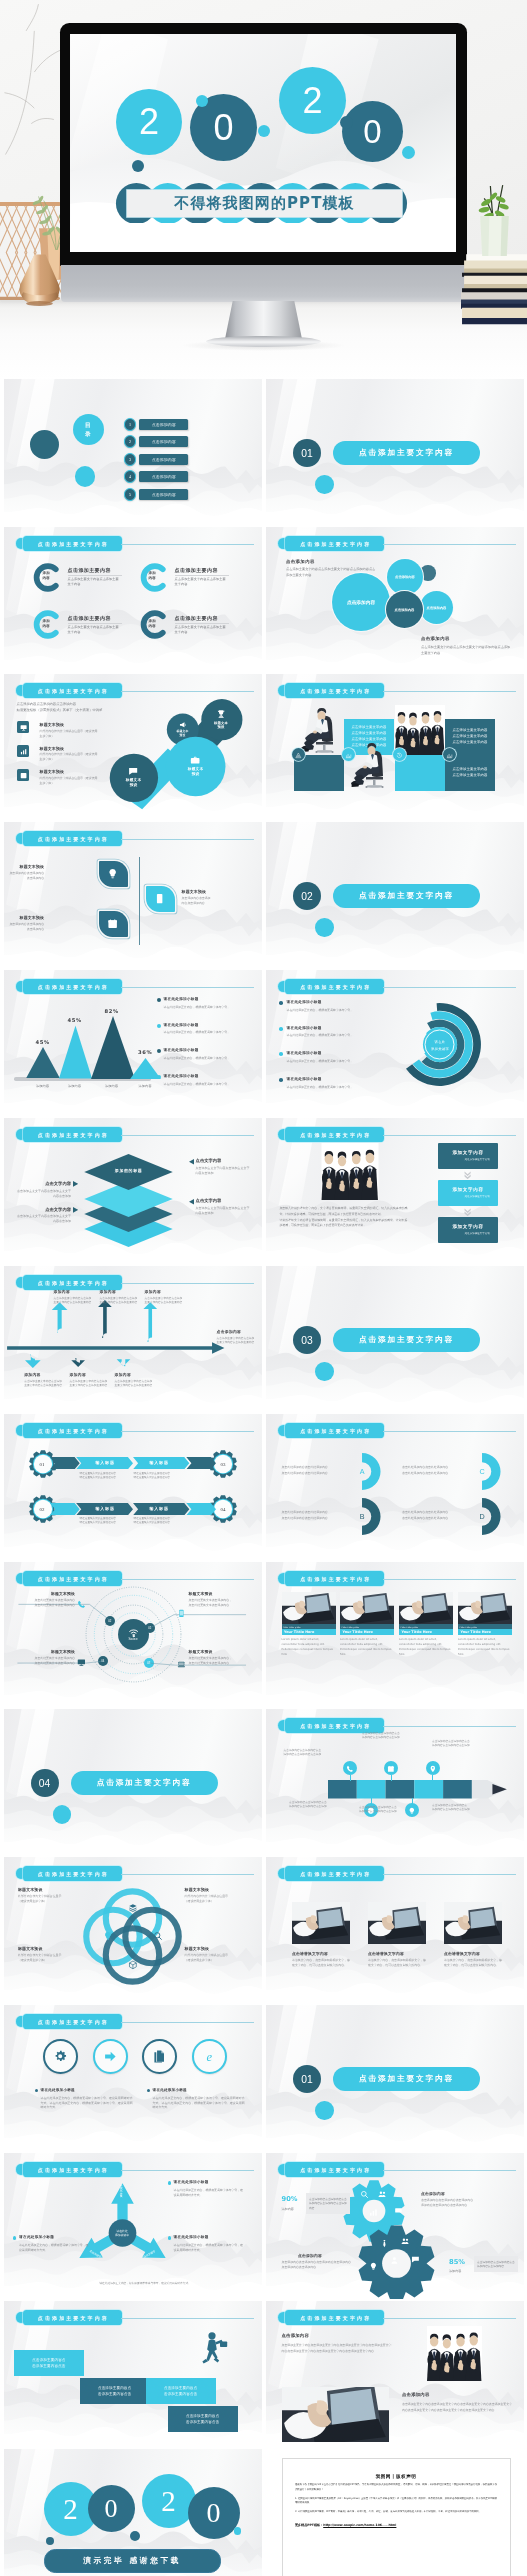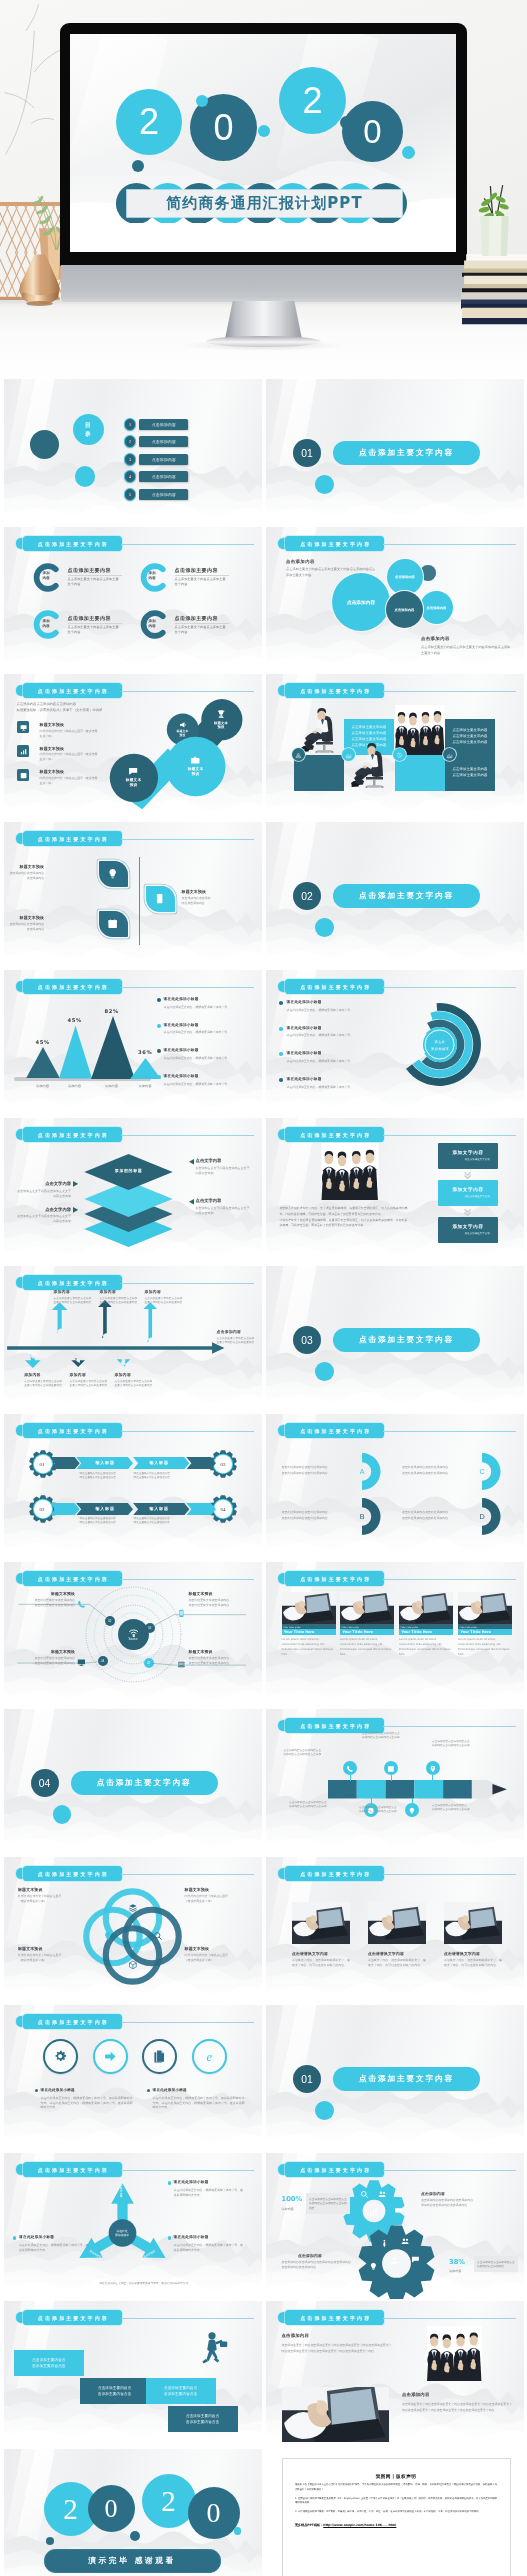--- a/index.html
+++ b/index.html
@@ -303,21 +303,21 @@
           <circle cx="101" cy="42" r="40" fill="#3ec8e4"></circle>
           <circle cx="162" cy="42" r="40" fill="#2d6e87"></circle>
           <circle cx="223" cy="42" r="40" fill="#3ec8e4"></circle>
           <circle cx="284" cy="42" r="40" fill="#2d6e87"></circle>
           <circle cx="345" cy="42" r="40" fill="#3ec8e4"></circle>
           <circle cx="406" cy="42" r="40" fill="#2d6e87"></circle>
           <circle cx="467" cy="42" r="40" fill="#3ec8e4"></circle>
           <circle cx="528" cy="42" r="40" fill="#2d6e87"></circle>
     </svg>
     <div class="htitle">
-      <div class="htitle-in">简约商务通用汇报计划PPT</div>
+      <div class="htitle-in">不得将我图网的PPT模板</div>
     </div>
   </div>
   <div class="chin"></div>
   <div class="neck"></div>
   <div class="base-sh"></div>
   <div class="base"></div>
 
   <svg class="abs" style="left:461px;top:253px;width:69px;height:75px" viewBox="0 0 134 145">
     <g>
       <path d="M10 2 H134 V18 H10 Z" fill="#fbfaf6"></path>
@@ -2345,24 +2345,24 @@
           <rect x="8.6" y="18" width="6.8" height="1.8" rx=".9"></rect>
           <rect x="9.8" y="20.4" width="4.4" height="1.6" rx=".8"></rect>
         </svg></div>
   <div class="abs" style="left:124px;top:103px;width:8.8px;height:8.8px;color:#fff"><svg viewBox="0 0 24 24" fill="currentColor">
           <circle cx="12" cy="7.4" r="4"></circle>
           <path d="M4 21.2c0-4.4 3.6-7.2 8-7.2s8 2.8 8 7.2z"></path>
         </svg></div>
   <div class="abs" style="left:145px;top:102px;width:8.8px;height:8.8px;color:#fff"><svg viewBox="0 0 24 24" fill="currentColor">
           <path d="M2.6 4.6h18.8v11.2H9.6l-7 4.6z"></path>
         </svg></div>
-  <div class="abs" style="left:15.5px;top:42px;font-size:6.7px;font-weight:bold;color:#3ec8e4">100%</div>
+  <div class="abs" style="left:15.5px;top:42px;font-size:6.7px;font-weight:bold;color:#3ec8e4">90%</div>
   <div class="abs" style="left:15.5px;top:54px;font-size:3.1px;color:#7c7e82">添加内容</div>
   <div class="abs" style="left:40px;top:40px;width:38px;font-size:2.7px;color:#7c7e82;line-height:1.7;background:#e9eaec;padding:3.6px 3.1px">点击添加内容点击添加内容点击添加内容点击添加内容点击添加内容</div>
-  <div class="abs" style="left:183px;top:105px;font-size:6.7px;font-weight:bold;color:#3ec8e4">38%</div>
+  <div class="abs" style="left:183px;top:105px;font-size:6.7px;font-weight:bold;color:#3ec8e4">85%</div>
   <div class="abs" style="left:183px;top:116px;font-size:3.1px;color:#7c7e82">添加内容</div>
   <div class="abs" style="left:208px;top:103px;width:38px;font-size:2.7px;color:#7c7e82;line-height:1.7;background:#e9eaec;padding:3.6px 3.1px">点击添加内容点击添加内容点击添加内容点击添加内容</div>
   <div class="abs li-ttl" style="left:155px;top:38px;font-size:3.8px">点击添加内容</div>
   <div class="abs li-bd" style="left:155px;top:45px;width:77px">点击添加内容点击添加内容点击添加内容<br>添加内容点击添加内容点击添加内容</div>
   <div class="abs li-ttl" style="left:32px;top:100px;font-size:3.8px">点击添加内容</div>
   <div class="abs li-bd" style="left:15.5px;top:107px;width:89px">点击添加内容点击添加内容点击添加内容点击添加内容<br>点击添加内容点击添加内容</div>
 </div>
 <div class="slide" style="left:3.6px;top:2301px">
   <div class="sbg"></div>
   <svg class="smt" viewBox="0 0 501 283" preserveAspectRatio="none">
@@ -2565,21 +2565,21 @@
     <path d="M0 232 C22 232 34 224 52 224 C72 224 82 236 102 236 C124 236 134 218 158 218 C184 218 192 238 216 238 C242 238 250 216 278 216 C306 216 314 239 340 239 C368 239 376 215 404 216 C428 217 436 238 462 238 C480 238 490 230 501 232 L501 283 L0 283 Z" fill="url(#m128)"></path>
     <path d="M0 258 C30 258 46 250 68 250 C92 250 104 262 128 262 C154 262 166 244 194 244 C224 244 234 264 262 264 C292 264 302 242 334 242 C366 242 376 265 406 265 C436 265 448 250 472 250 C486 250 494 254 501 256 L501 283 L0 283 Z" fill="#ffffff"></path>
   </svg>
   <div class="th-num" style="left:40px;top:33px;width:54px;height:54px;background:#3ec8e4;font-size:29px">2</div>
   <div class="th-num" style="left:84px;top:36px;width:47px;height:47px;background:#2d6e87;font-size:26px">0</div>
   <div class="th-num" style="left:138px;top:25px;width:54px;height:54px;background:#3ec8e4;font-size:29px">2</div>
   <div class="th-num" style="left:184px;top:38px;width:52px;height:52px;background:#2d6e87;font-size:28px">0</div>
   <div class="abs" style="left:42px;top:88px;width:8.2px;height:8.2px;border-radius:50%;background:#2d6e87"></div>
   <div class="abs" style="left:126px;top:82px;width:10.3px;height:10.3px;border-radius:50%;background:#2d6e87"></div>
   <div class="abs" style="left:230px;top:78px;width:7.7px;height:7.7px;border-radius:50%;background:#3ec8e4"></div>
-  <div class="th-bar" style="left:40px;top:100px;width:175px;height:21.6px;font-size:7.7px;letter-spacing:2.6px">演示完毕  感谢观看</div>
+  <div class="th-bar" style="left:40px;top:100px;width:175px;height:21.6px;font-size:7.7px;letter-spacing:2.6px">演示完毕  感谢您下载</div>
 </div>
 <div class="slide" style="left:266px;top:2449px">
       <div class="abs" style="inset:0;background:#fff"></div>
   <div class="cpwrap">
     <div class="cp-t">我图网丨版权声明</div>
     <div class="cp-p">感谢您下载【我图网-VIP专区办公文档】提供的原创PPT作品。为了您和我图网以及原创作者的利益，请勿复制、传播、销售，否则将承担法律责任！我图网将对作品进行维权，按照侵权下载次数进行十倍的索取赔偿！</div>
     <div class="cp-p">1. 在我图网出售的PPT模板是免版税类（RF：Royalty-Free）正版受《中华人民共和国著作法》和《世界版权公约》的保护，作品的所有权、版权和著作权归我图网所有，您下载的是PPT模板素材的使用权。</div>
     <div class="cp-p">2. 不得将我图网的PPT模板、PPT素材，本身用于再出售，或者出租、出借、转让、分销、发布或者作为礼物给他人使用，不得转授权、出卖、转让本协议或者卖协议中的权利。</div>
     <div class="cp-m"><span>更多精品PPT模板：</span><span style="text-decoration:underline">http://www.ooopic.com/home-106-----html</span></div>
   </div>

